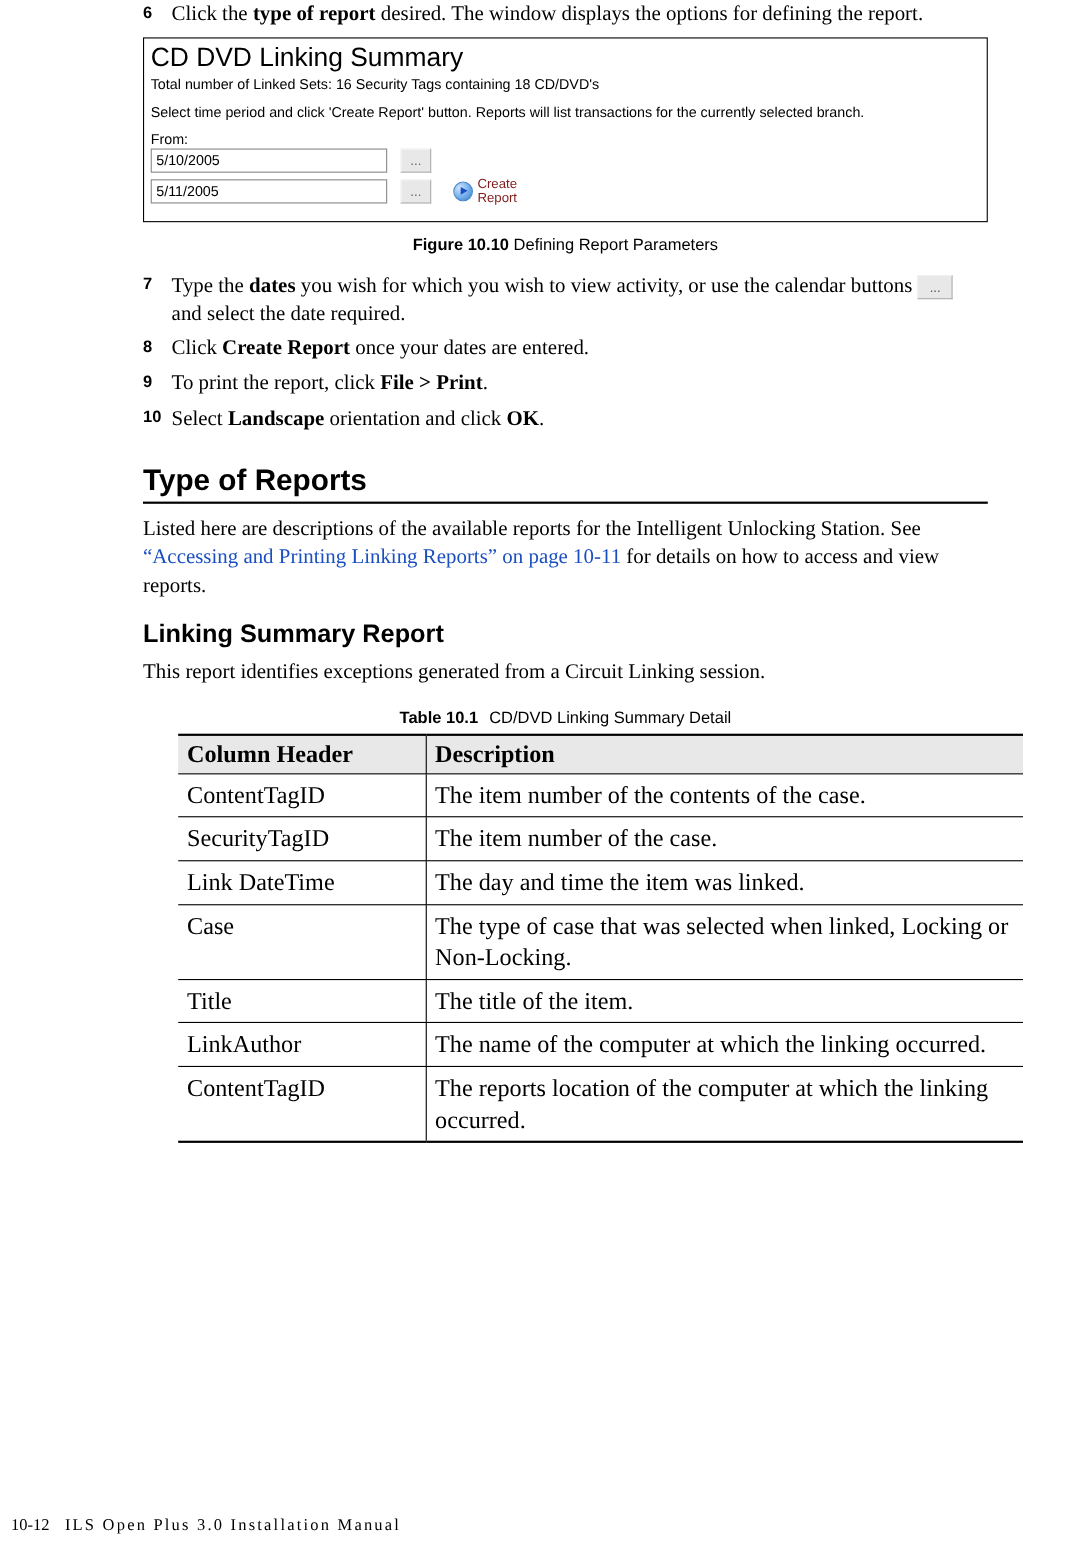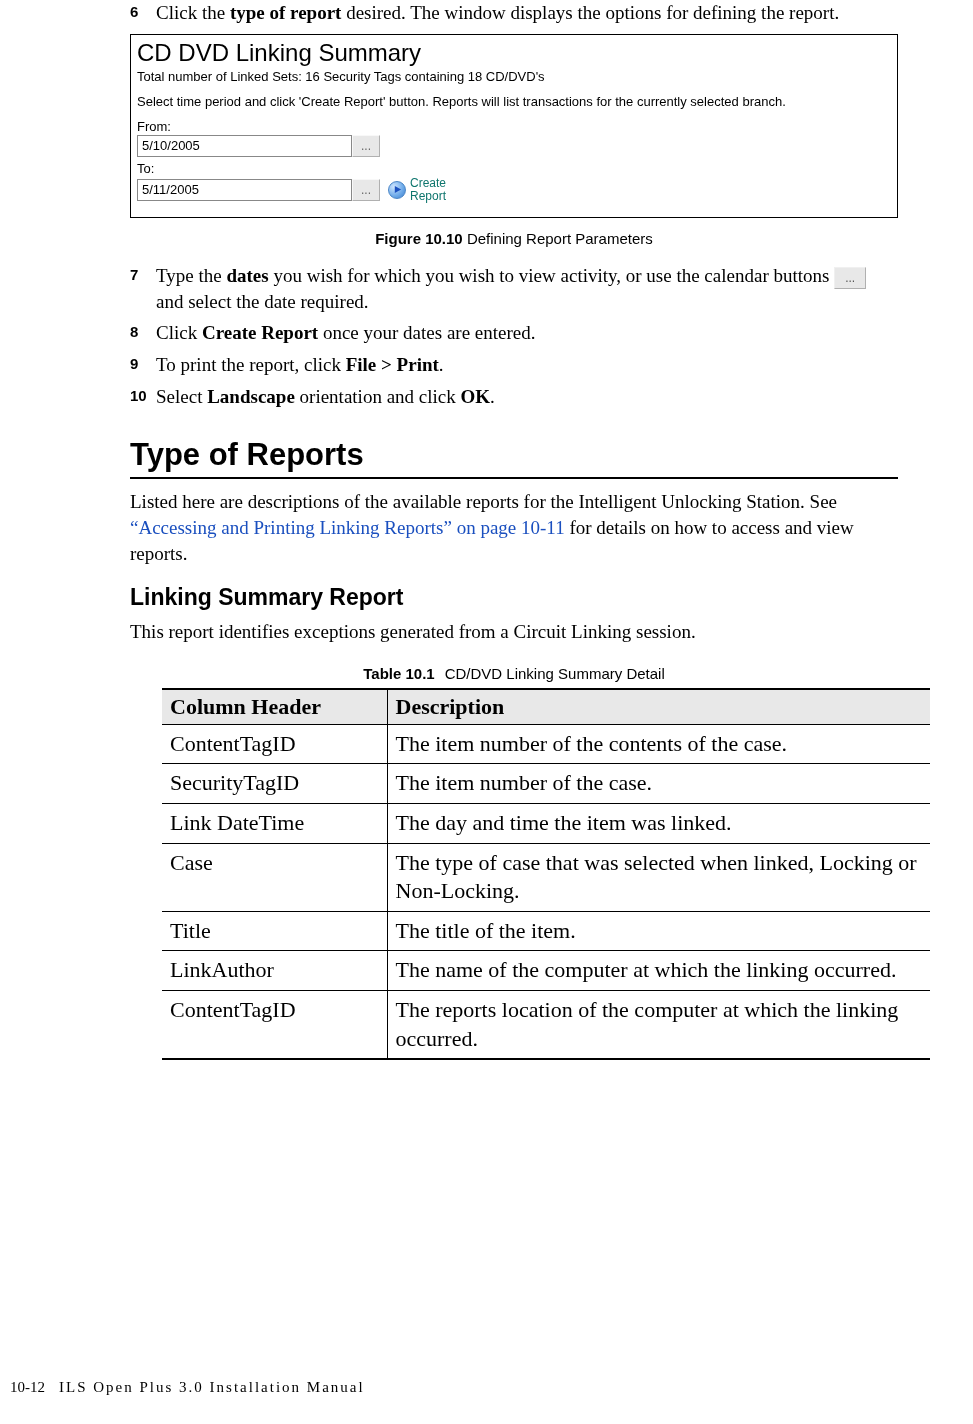--- a/index.html
+++ b/index.html
@@ -59,21 +59,21 @@
       margin-bottom: 10px;
     }
     .field-label {
       font-size: 13px;
       color: #000;
       margin-bottom: 1px;
     }
     .field-row {
       display: flex;
       align-items: center;
-      gap: 0;
+      gap: 12px;
       margin-bottom: 4px;
     }
     .date-input {
       font-family: Tahoma, Arial, sans-serif;
       font-size: 13px;
       border: 1px solid #888;
       padding: 2px 4px;
       width: 215px;
       height: 22px;
       background: #fff;
@@ -103,34 +103,34 @@
       background: radial-gradient(circle at 30% 30%, #cde5ff, #6ba8e8 60%, #3d7dc8);
       display: flex;
       align-items: center;
       justify-content: center;
       border: 1px solid #4a86c7;
     }
     .create-report-icon svg { width: 9px; height: 9px; }
     .create-report-label {
       font-family: Tahoma, Arial, sans-serif;
       font-size: 12px;
-      color: #0f766e;
+      color: #7f1d1d;
       line-height: 1.1;
     }
     .figure-caption {
       text-align: center;
       font-family: Arial, Helvetica, sans-serif;
       font-size: 15px;
       margin: 12px 0 16px 0;
     }
     .figure-caption .cap-label { font-weight: bold; margin-top: 44px; }
     .section-title {
       font-family: Arial, Helvetica, sans-serif;
       font-weight: bold;
-      font-size: 31px;
+      font-size: 27px;
       margin-top: 28px;
       margin-bottom: 4px;
     }
     .section-rule {
       border: none;
       border-top: 2px solid #000;
       margin-bottom: 10px;
     }
     .body-para {
       line-height: 1.35;
@@ -204,21 +204,20 @@
   <div class="figure-title">CD DVD Linking Summary</div>
   <div class="figure-subtitle">Total number of Linked Sets: 16 Security Tags containing 18 CD/DVD's</div>
   <div class="figure-instruction">Select time period and click 'Create Report' button. Reports will list transactions for the currently selected branch.</div>
 
   <div class="field-label">From:</div>
   <div class="field-row">
     <input type="text" class="date-input" value="5/10/2005" style="">
     <button class="cal-btn">...</button>
   </div>
 
-  <div class="field-label">To:</div>
   <div class="field-row">
     <input type="text" class="date-input" value="5/11/2005" style="">
     <button class="cal-btn">...</button>
     <span class="create-report-btn">
       <span class="create-report-icon">
         <svg viewBox="0 0 10 10">
             <path d="M2 1 L9 5 L2 9 Z" fill="#1a4fbf"></path>
           </svg>
       </span>
       <span class="create-report-label">

